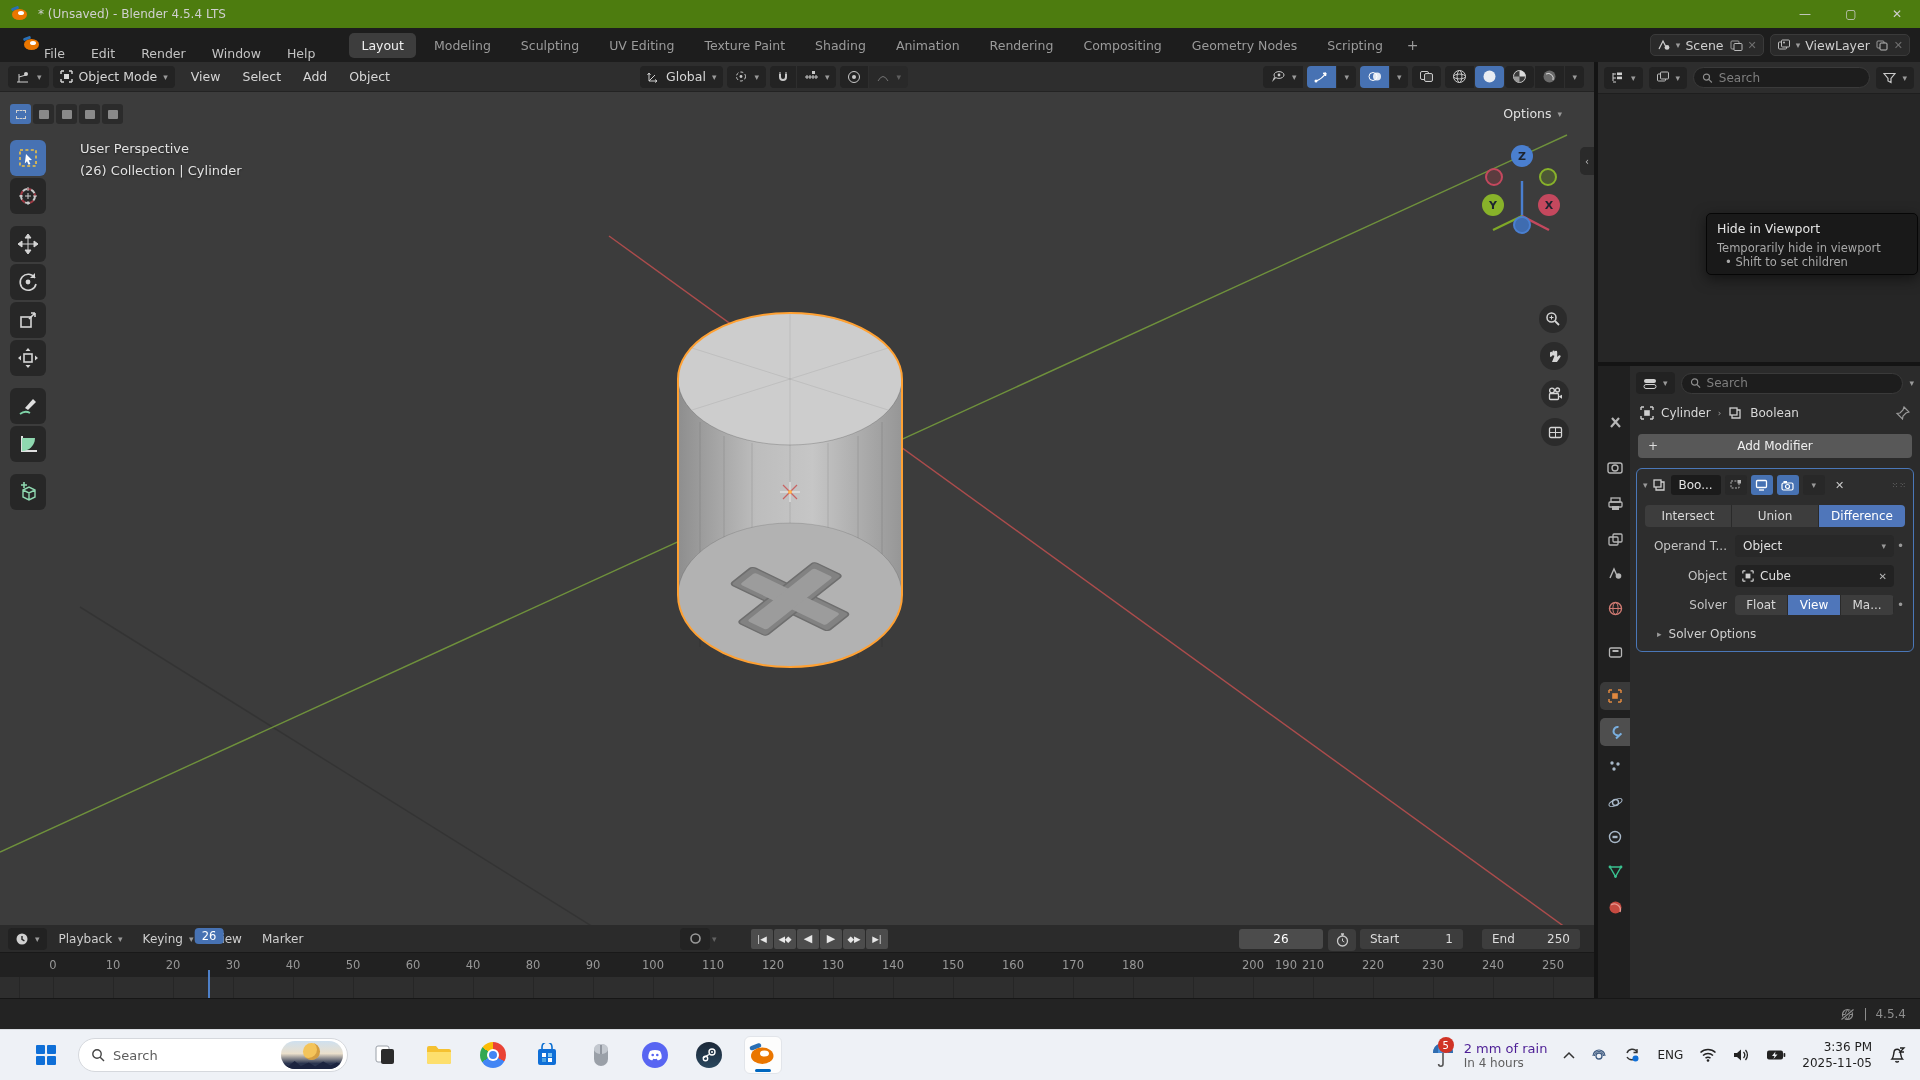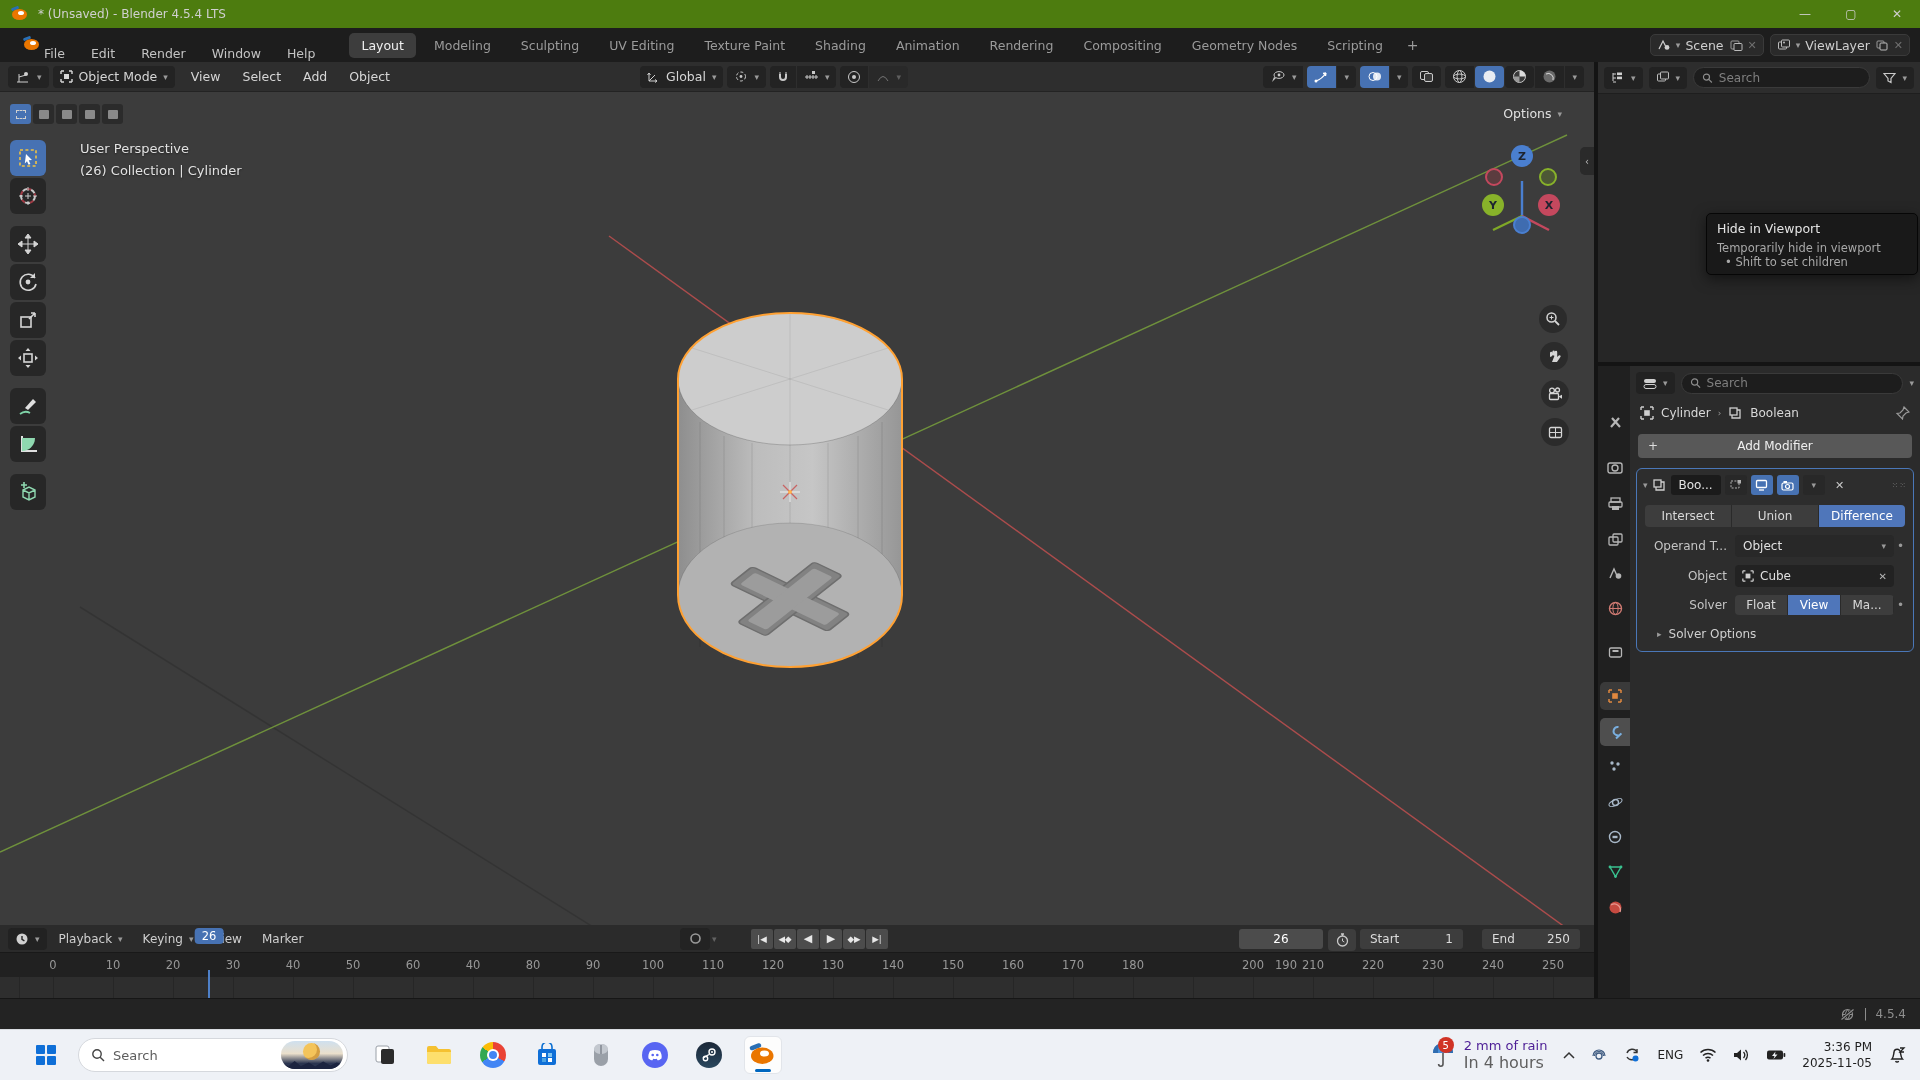--- a/index.html
+++ b/index.html
@@ -125,21 +125,21 @@
   .moonimg{margin-left:auto;width:62px;height:28px;border-radius:14px;background:linear-gradient(180deg,#cfe0ef 0%,#eadfcb 45%,#2b3550 80%);position:relative;overflow:hidden;}
   .moonimg .moon{position:absolute;left:22px;top:2px;width:17px;height:17px;border-radius:50%;background:#f4c45a;box-shadow:inset -3px -2px 0 rgba(180,120,40,.5);}
   .moonimg .trees{position:absolute;bottom:0;left:0;width:100%;height:10px;background:#1c2440;clip-path:polygon(0 100%,0 40%,12% 70%,22% 20%,32% 70%,45% 35%,55% 75%,68% 25%,80% 65%,90% 35%,100% 60%,100% 100%);}
   .appicons{display:flex;gap:16px;margin-left:18px;align-items:center;}
   .appic{width:38px;height:38px;display:flex;align-items:center;justify-content:center;border-radius:6px;position:relative;}
   .appic.active{background:#fdfdfd;border:1px solid #e2e5ea;}
   .appic.active::after{content:"";position:absolute;bottom:1px;left:50%;transform:translateX(-50%);width:16px;height:3px;border-radius:2px;background:#0067c0;}
   .tb-right{margin-left:auto;display:flex;align-items:center;gap:16px;margin-right:14px;color:#1f1f1f;}
   .weather{display:flex;align-items:center;gap:8px;}
   .wtext .l1{font-size:13px;color:#4c1d95;}
-  .wtext .l2{font-size:16px;color:#5f5f5f;}
+  .wtext .l2{font-size:12px;color:#5f5f5f;}
   .umbr{position:relative;width:26px;height:28px;}
   .badge{position:absolute;top:-4px;left:8px;background:#d03325;color:#fff;font-size:10px;width:16px;height:16px;border-radius:50%;display:flex;align-items:center;justify-content:center;z-index:2;}
   .trayic{display:flex;align-items:center;justify-content:center;color:#333;}
   .clockblk{text-align:right;font-size:12px;line-height:16px;color:#1f1f1f;}
   .lang{font-size:12px;color:#1f1f1f;}
 </style>
 </head>
 <body>
 
 <div class="app">

